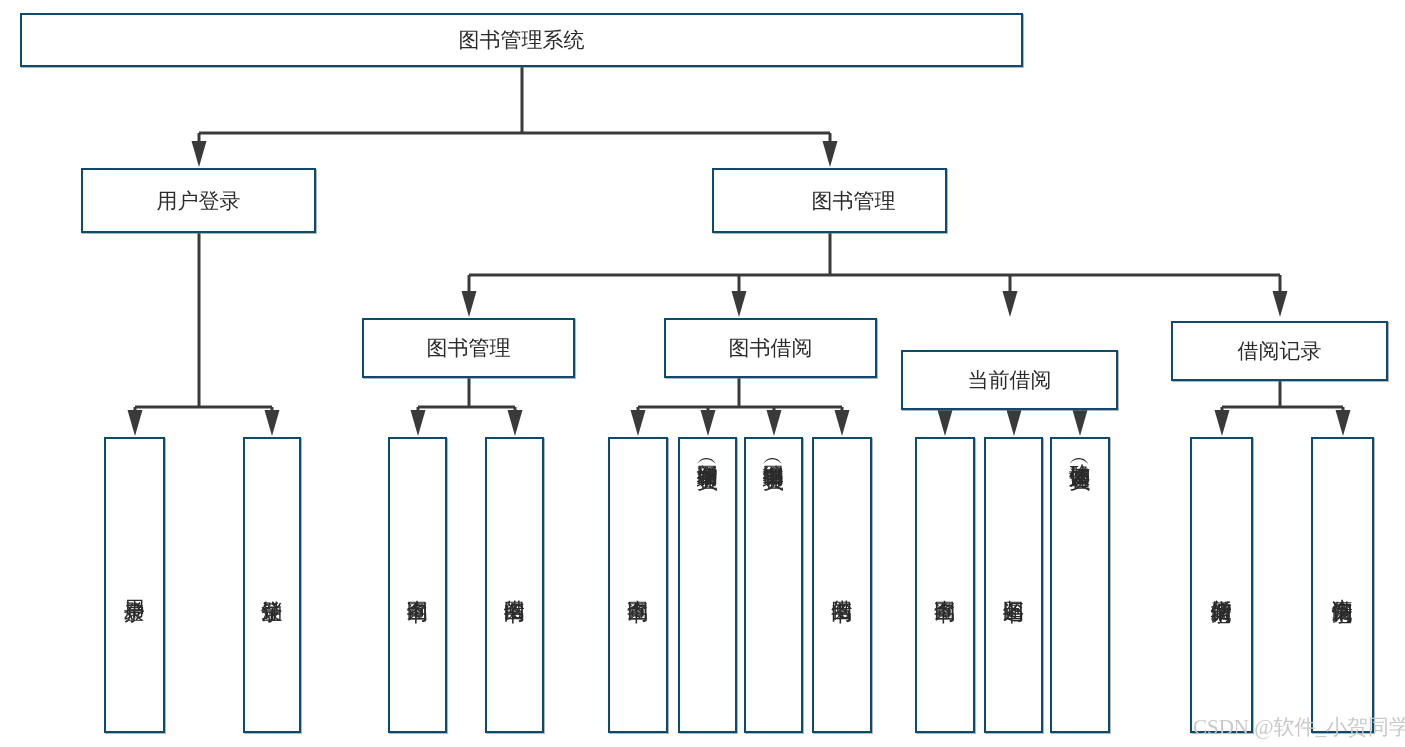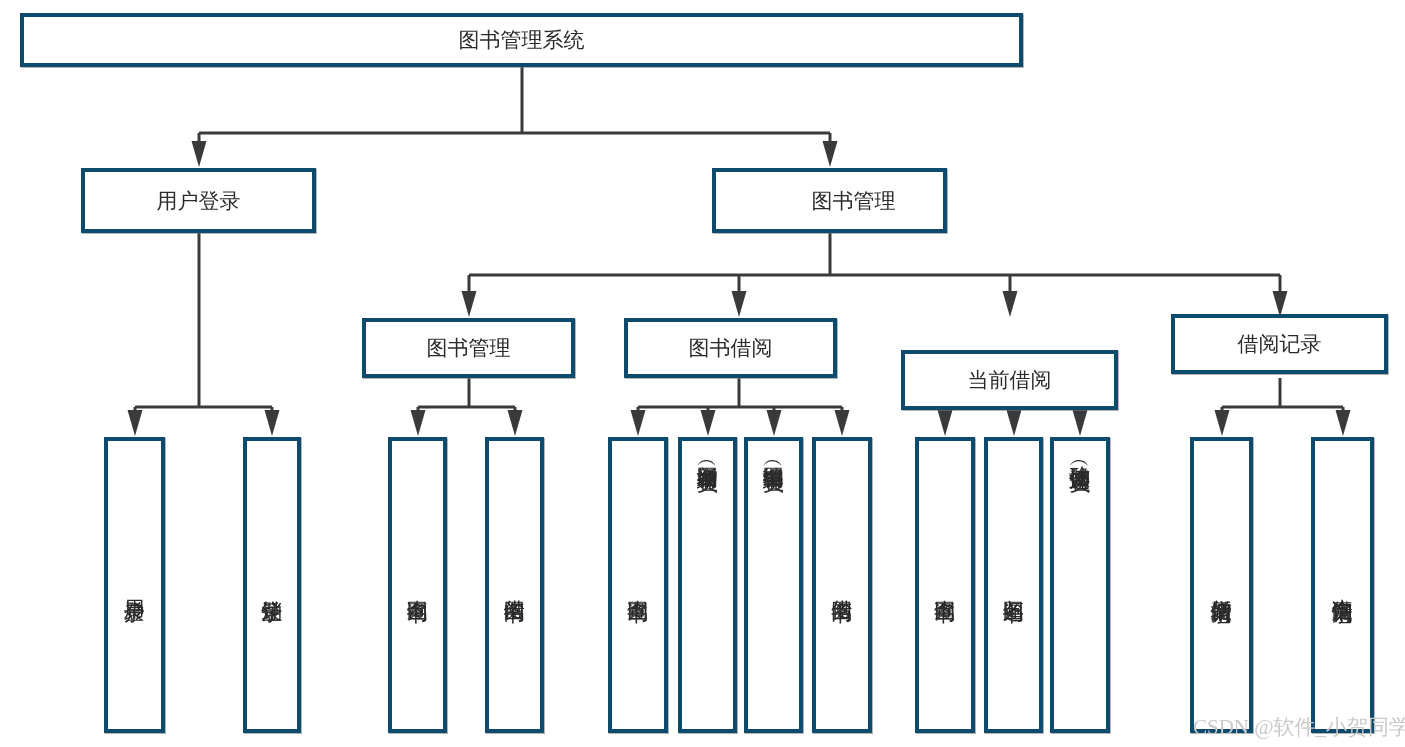--- a/index.html
+++ b/index.html
@@ -12,21 +12,21 @@
     position:relative;
   }
   #diagram{
     position:absolute;top:0;left:0;
     width:1405px;height:747px;
   }
   .node{
     position:absolute;
     box-sizing:border-box;
     background:#ffffff;
-    border:4px solid #0c4a6e;
+    border:2px solid #0c4a6e;
     box-shadow:1px 1px 0 0 rgba(120,120,120,.55);
     display:flex;
     align-items:center;
     justify-content:center;
     overflow:hidden;
   }
   .node .lbl{
     color:#2b2b2b;
     line-height:1.12;
     text-align:center;
@@ -129,27 +129,27 @@
       </div>
       <div class="node horiz" style="left: 81px; top: 168px; width: 235px; height: 65px;">
         <span class="lbl">用户登录</span>
       </div>
       <div class="node horiz" style="left: 712px; top: 168px; width: 235px; height: 65px; padding-left: 48px;">
         <span class="lbl">图书管理</span>
       </div>
       <div class="node horiz" style="left: 362px; top: 318px; width: 213px; height: 60px;">
         <span class="lbl">图书管理</span>
       </div>
-      <div class="node horiz" style="left: 624px; top: 318px; width: 213px; height: 60px;">
+      <div class="node horiz" style="left: 664px; top: 318px; width: 213px; height: 60px;">
         <span class="lbl">图书借阅</span>
       </div>
       <div class="node horiz" style="left: 901px; top: 318px; width: 217px; height: 60px; margin-top: 32px;">
         <span class="lbl">当前借阅</span>
       </div>
-      <div class="node horiz" style="left: 1171px; top: 314px; width: 217px; height: 60px;">
+      <div class="node horiz" style="left: 1171px; top: 321px; width: 217px; height: 60px;">
         <span class="lbl">借阅记录</span>
       </div>
       <div class="node vert center" style="left: 104px; top: 437px; width: 61px; height: 296px;">
         <span class="lbl">用户登录</span>
       </div>
       <div class="node vert center" style="left: 243px; top: 437px; width: 58px; height: 296px;">
         <span class="lbl">注销登录</span>
       </div>
       <div class="node vert center" style="left: 388px; top: 437px; width: 59px; height: 296px;">
         <span class="lbl">查询图书</span>

